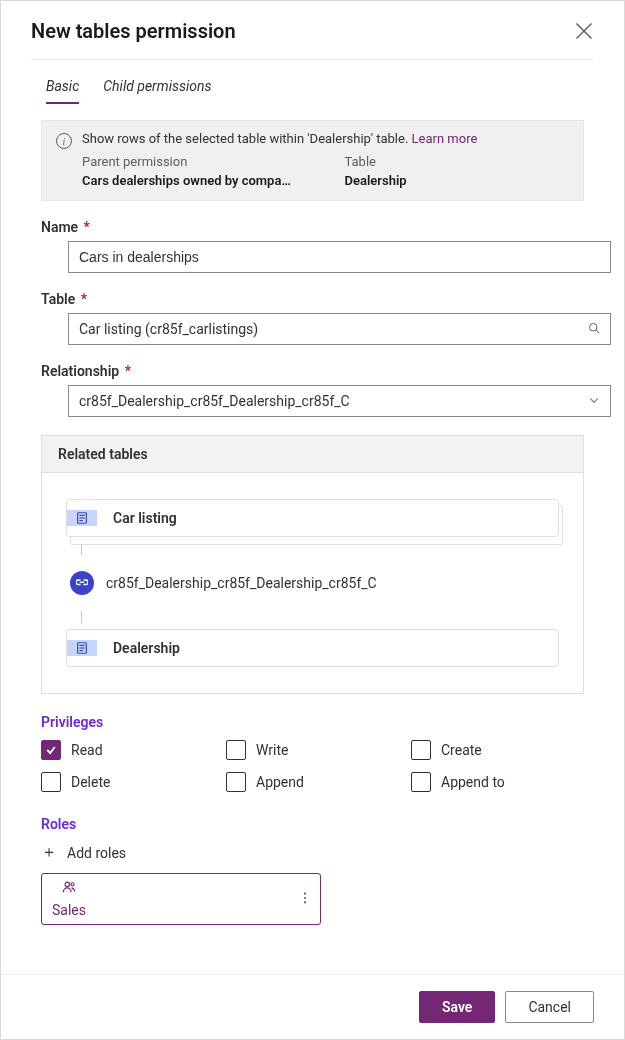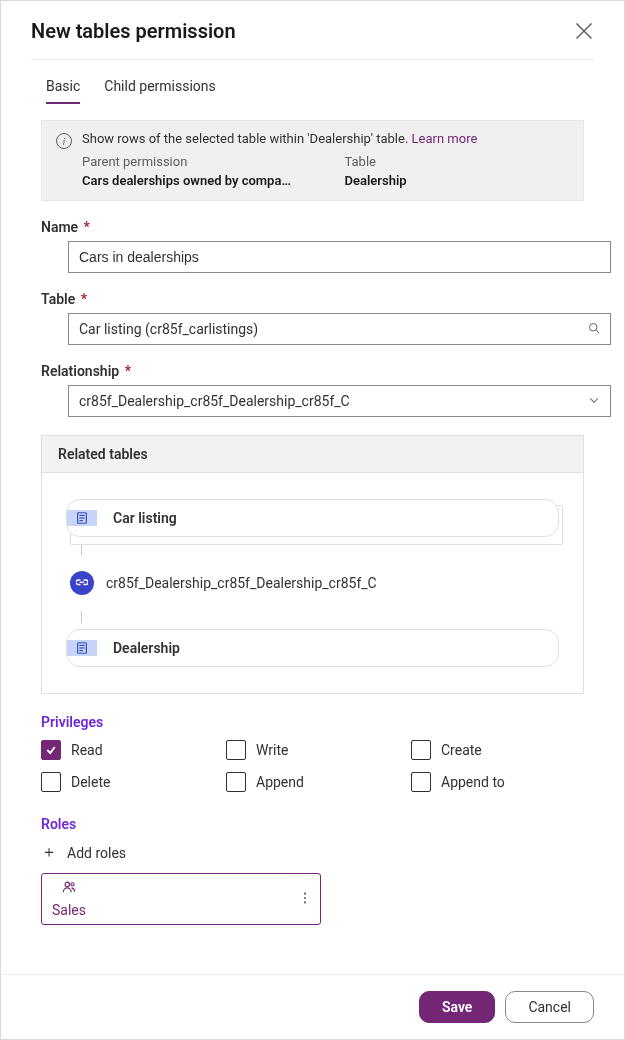--- a/index.html
+++ b/index.html
@@ -41,20 +41,21 @@
     font-size:16px;
     line-height:1;
   }
 
   .hr { height:1px; background:#edebe9; margin:6px 30px 0 30px;}
 
   .tabs {
     display:flex;
     gap:24px;
     padding:18px 45px 0 45px;
+    font-style:italic;
   }
   .tab {
     padding-bottom:8px;
     font-size:14px;
     color:#323130;
     border-bottom:2px solid transparent;
     cursor:pointer;
   }
   .tab.active { border-bottom:2px solid #742774; font-weight:400; color:#323130;}
   .tab:not(.active){ color:#323130;}
@@ -143,21 +144,21 @@
     border:1px solid #e1dfdd;
     border-radius:2px;
     z-index:0;
   }
   .card-stack::before { top:6px; left:4px; right:-4px; z-index:1;}
   .card-stack::after { top:12px; left:8px; right:-8px; display:none;}
   .card {
     position:relative;
     background:#fff;
     border:1px solid #e1dfdd;
-    border-radius:14px;
+    border-radius:4px;
     padding:10px 14px 10px 0;
     display:flex;
     align-items:center;
     gap:12px;
     z-index:5;
   }
   .card .lefticon {
     width:30px;
     align-self:stretch;
     background:#c7d5fb;
@@ -236,21 +237,21 @@
   .footer {
     border-top:1px solid #edebe9;
     padding:16px 30px;
     display:flex;
     justify-content:flex-end;
     gap:10px;
   }
   .btn {
     padding:7px 22px;
     font-size:14px;
-    border-radius:10px;
+    border-radius:2px;
     cursor:pointer;
   }
   .btn-primary { background:#742774; color:#fff; border:1px solid #742774; font-weight:600;}
   .btn-secondary { background:#fff; border:1px solid #8a8886; color:#323130;}
 </style>
 </head>
 <body>
 
 <div class="panel">
 

